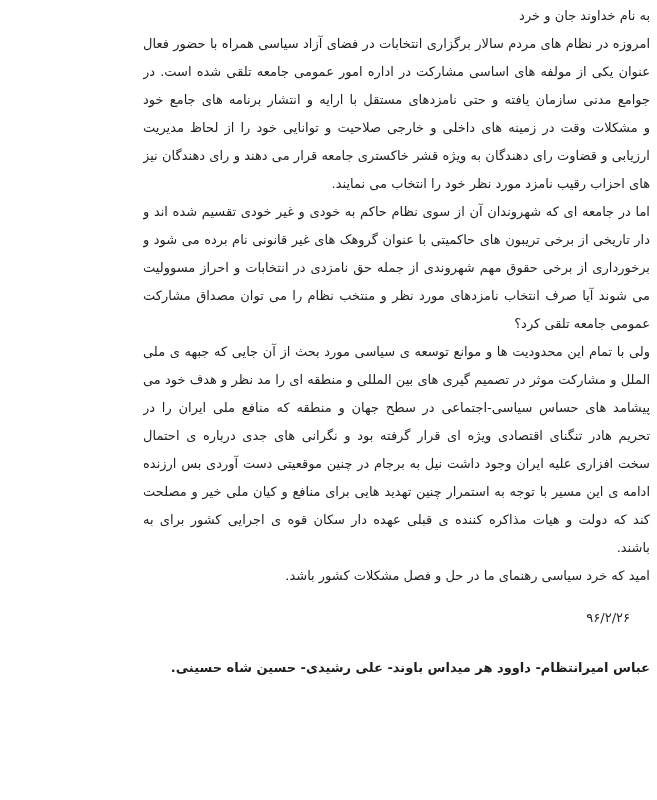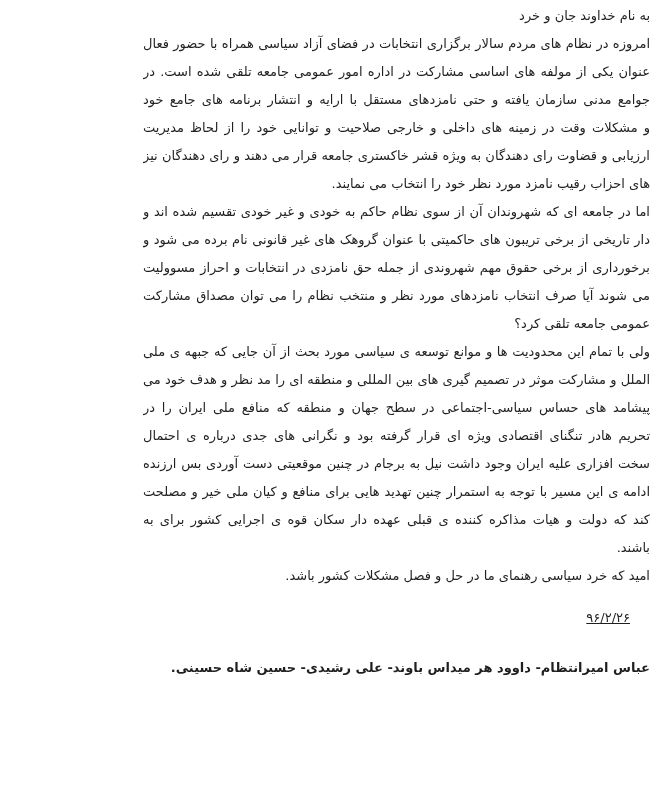--- a/index.html
+++ b/index.html
@@ -33,21 +33,20 @@
     text-align: justify;
     text-align-last: justify;
     -moz-text-align-last: justify;
     white-space: normal;
   }
   .date-line {
     margin-top: 14px;
     padding-left: 0;
     padding-right: 20px;
     direction: rtl;
-    text-decoration: underline;
   }
   .signature-line {
     margin-top: 22px;
     font-weight: bold;
   }
 </style>
 </head>
 <body>
 
 <div class="page">

